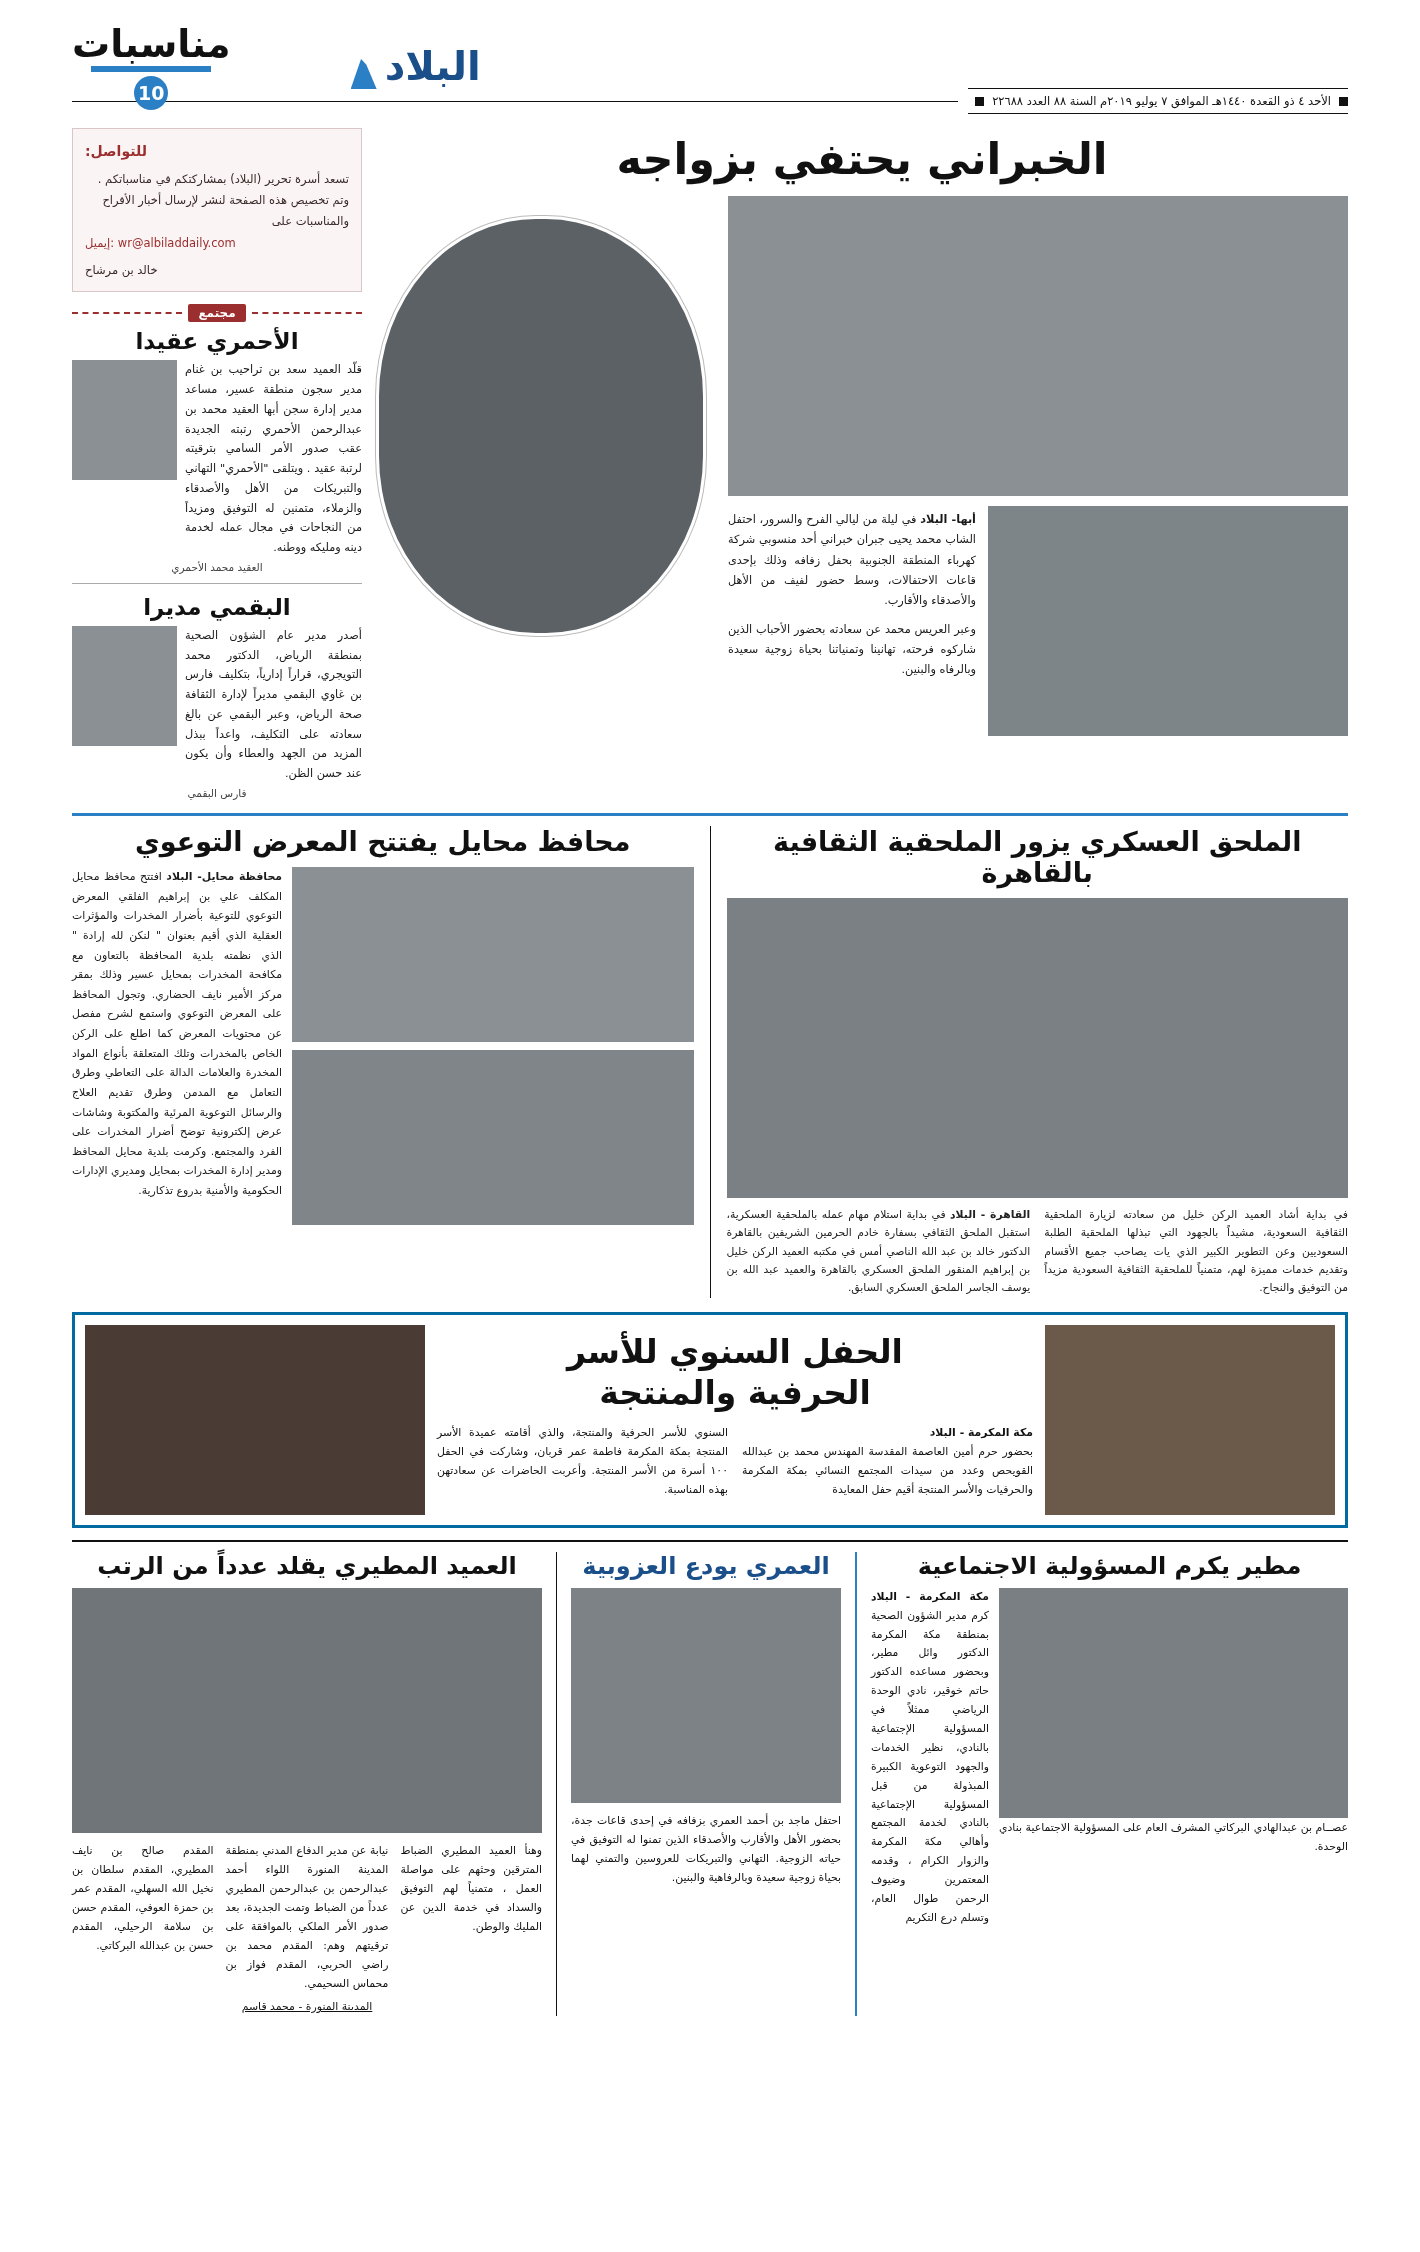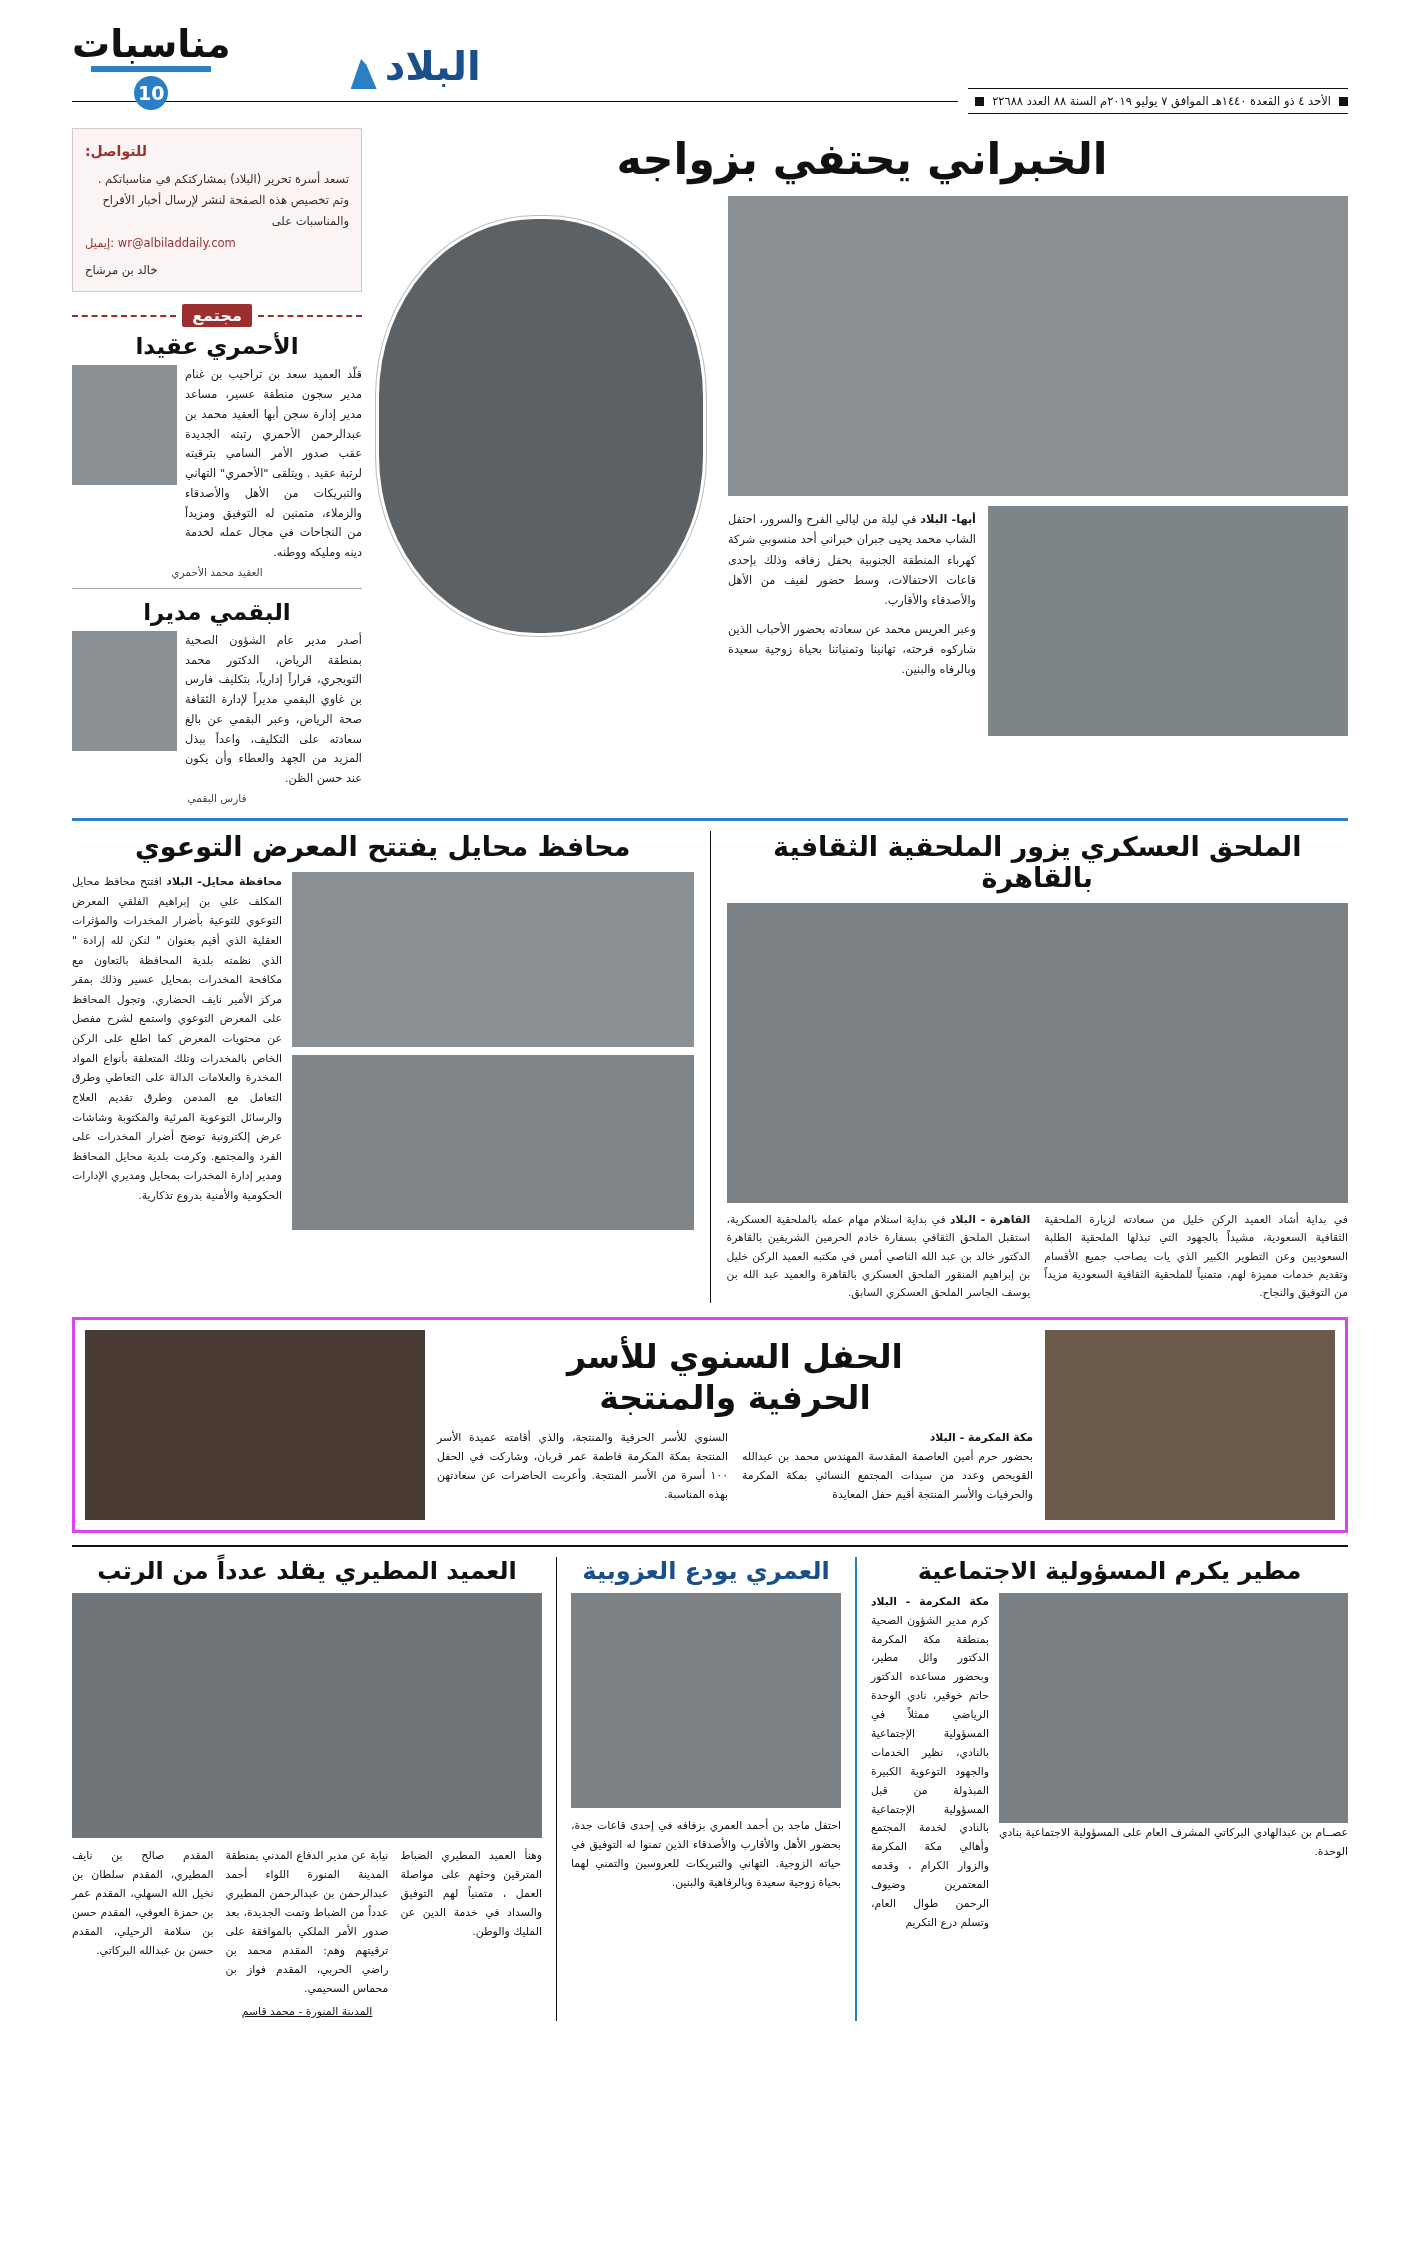--- a/index.html
+++ b/index.html
@@ -66,21 +66,21 @@
     font-size: 11.5px; line-height: 1.85;
     color:#3a2a2a;
   }
   .contact-title { font-weight:bold; font-size:14px; color:#9b2f2f; text-align:left; margin-bottom:4px;}
   .contact-mail { color:#9b2f2f; direction:ltr; text-align:left; font-size:11.5px;}
   .contact-sign { text-align:left; font-size:11.5px; margin-top:6px; color:#3a2a2a;}
 
   
   .sec-tag-row { display:flex; align-items:center; gap:6px; margin:12px 0 2px; }
   .sec-tag {
-    background:#9b2f2f; color:#fff; font-size:16px; font-weight:bold;
+    background:#9b2f2f; color:#fff; font-size:12px; font-weight:bold;
     padding:2px 10px; border-radius:2px;
   }
   .sec-dashes { flex:1; border-top:2px dashed #9b2f2f; height:0; }
 
   .side-head {
     font-size: 23px; font-weight:bold; text-align:center; color:#111;
     margin: 6px 0 6px;
   }
   .side-photo {
     width: 100%; height: 110px; background:#6a6f73; position:relative; overflow:hidden;
@@ -122,21 +122,21 @@
   }
   .art-body { font-size:11.3px; line-height:1.8; text-align:justify; color:#1a1a1a; }
   .cap-small { font-size:10.8px; line-height:1.7; text-align:justify; color:#222; }
 
   .mid-photo-a { width:100%; height: 300px; background:#7a8084; }
   .mid-photo-b { width:100%; height: 175px; background:#8a9094; }
   .mid-photo-c { width:100%; height: 175px; background:#7f8589; margin-top:8px;}
 
   
   .orange-box {
-    border: 3px solid #d946ef; padding: 10px; margin: 14px 0 0;
+    border: 3px solid #0369a1; padding: 10px; margin: 14px 0 0;
     display:flex; gap:12px; align-items:stretch;
   }
   .ob-photo-l { width: 340px; height: 190px; background:#4a3b35;}
   .ob-photo-r { width: 290px; height: 190px; background:#6b5a4a;}
   .ob-mid { flex:1; display:flex; flex-direction:column; }
   .ob-head { font-size:33px; font-weight:bold; text-align:center; line-height:1.25; margin: 6px 0 10px;}
   .ob-cols { display:flex; gap:14px; font-size:10.9px; line-height:1.75; text-align:justify;}
   .ob-cols > div { flex:1; }
 
   

